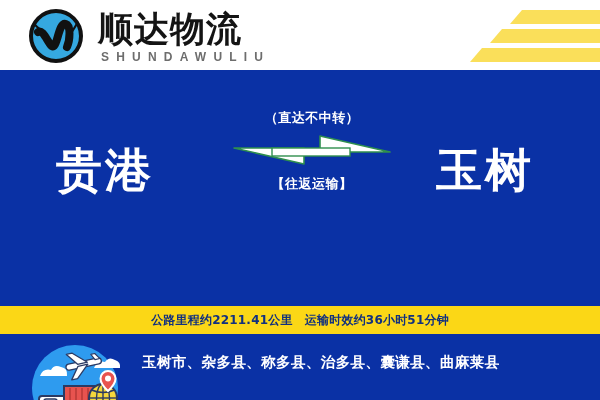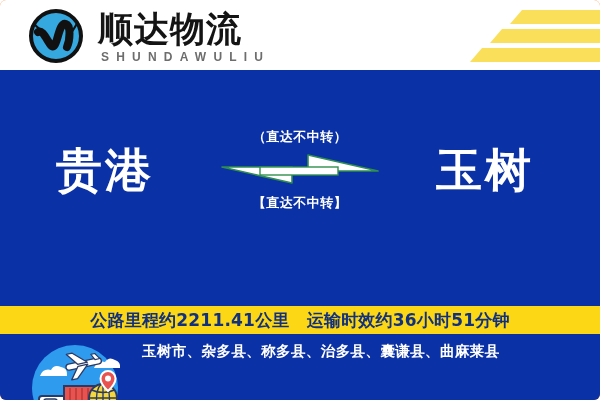--- a/index.html
+++ b/index.html
@@ -7,21 +7,20 @@
     padding: 0;
     background: #ffffff;
   }
   #banner {
     position: relative;
     width: 600px;
     height: 400px;
     overflow: hidden;
     background: #f97316;
     font-family: "Liberation Sans", "DejaVu Sans", sans-serif;
-    border-radius: 6px;
     -webkit-font-smoothing: antialiased;
   }
 
   
   .header {
     position: absolute;
     left: 0; top: 0;
     width: 600px; height: 70px;
     background: #ffffff;
     overflow: hidden;
@@ -108,26 +107,25 @@
     font-weight: 700;
     letter-spacing: 3px;
     line-height: 1;
     white-space: nowrap;
   }
   .city.origin { left: 10px; }
   .city.dest   { left: 390px; }
 
   .middle {
     position: absolute;
-    left: 205px; top: 0;
+    left: 217px; top: 0;
     width: 190px; height: 120px;
     display: flex;
     flex-direction: column;
     align-items: center;
-    justify-content: center;
   }
   .mid-note {
     color: #ffffff;
     font-family: "DejaVu Sans", "Liberation Sans", sans-serif;
     font-size: 13px;
     font-weight: 700;
     letter-spacing: 0.5px;
     white-space: nowrap;
     line-height: 16px;
   }
@@ -145,33 +143,33 @@
     left: 0; top: 236px;
     width: 600px; height: 28px;
     background: #FBD716;
     display: flex;
     align-items: center;
     justify-content: center;
   }
   .info-bar .txt {
     color: #11307F;
     font-family: "DejaVu Sans", "Liberation Sans", sans-serif;
-    font-size: 17px;
+    font-size: 12px;
     font-weight: 700;
     letter-spacing: 0.2px;
     white-space: nowrap;
   }
 
   
   .coverage {
     position: absolute;
     left: 0; top: 272px;
     width: 576px; height: 40px;
     display: flex;
-    align-items: flex-start;
+    align-items: center;
   }
   .coverage .txt {
     margin-left: 142px;
     color: #ffffff;
     font-family: "DejaVu Sans", "Liberation Sans", sans-serif;
     font-size: 14.5px;
     font-weight: 700;
     letter-spacing: 0.4px;
     white-space: nowrap;
   }
@@ -227,21 +225,21 @@
           <svg width="160" height="34" viewBox="0 0 160 34" aria-hidden="true">
 
             <path d="M88 3 L 158 19 L 88 19 Z" fill="#ffffff" stroke="#2f8f4e" stroke-width="1.6" stroke-linejoin="round"></path>
 
             <path d="M72 31 L 2 15 L 72 15 Z" fill="#ffffff" stroke="#2f8f4e" stroke-width="1.6" stroke-linejoin="round"></path>
 
             <rect x="40" y="15" width="78" height="8" fill="#ffffff" stroke="#2f8f4e" stroke-width="1.4"></rect>
           </svg>
         </div>
 
-        <div class="mid-note bottom">【直达不中转】</div>
+        <div class="mid-note bottom">【往返运输】</div>
       </div>
 
       <div class="city dest">玉树</div>
     </div>
 
     <div class="info-bar">
       <span class="txt">公路里程约2211.41公里　运输时效约36小时51分钟</span>
     </div>
 
     <div class="illus">

